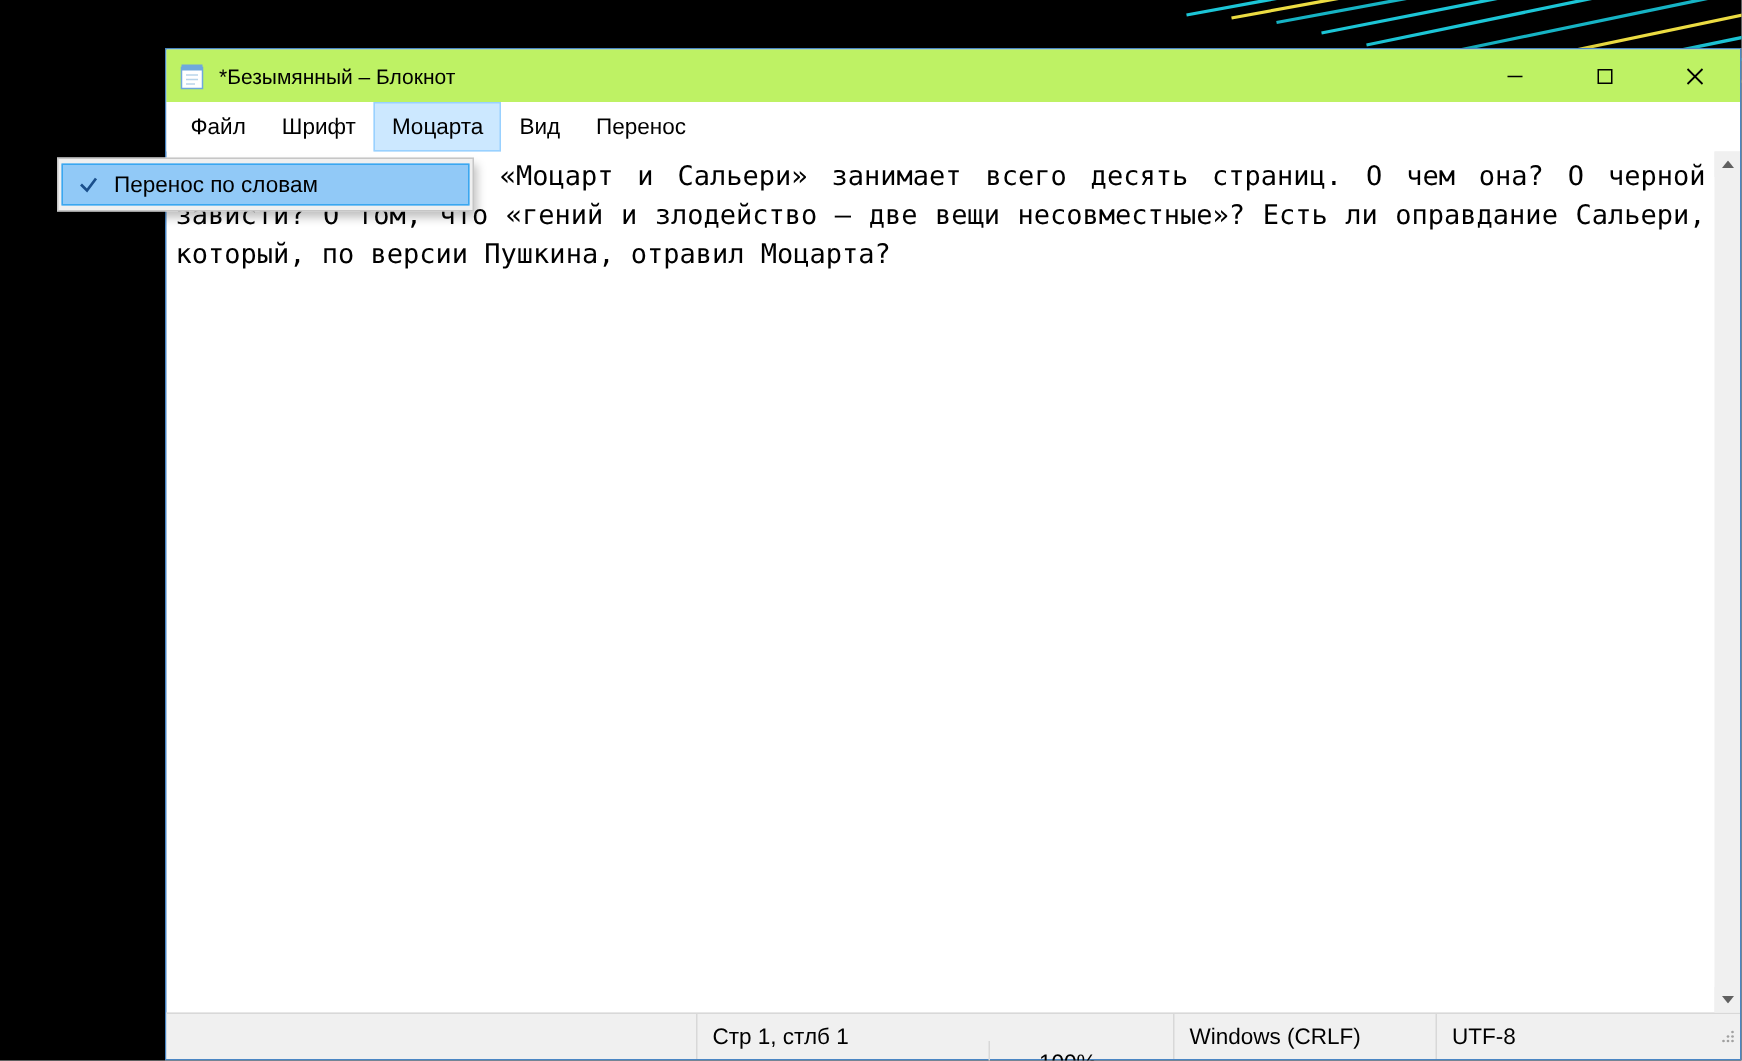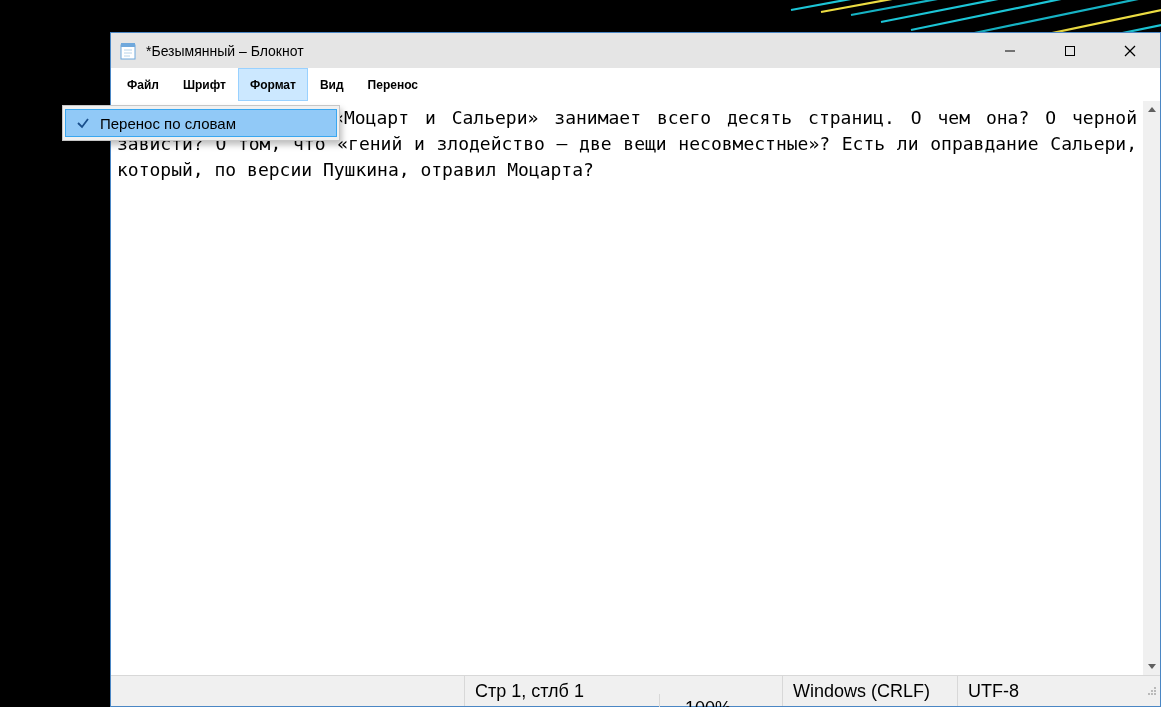--- a/index.html
+++ b/index.html
@@ -40,21 +40,21 @@
       border: 1px solid #4a86c4;
       display: flex;
       flex-direction: column;
       box-shadow: 0 0 6px rgba(0,0,0,0.15);
     }
     .title-bar {
       display: flex;
       align-items: center;
       height: 35px;
       padding: 0 0 0 8px;
-      background: #e5e5e5;
+      background: #bef264;
     }
     .title-icon {
       width: 18px;
       height: 18px;
       margin-right: 9px;
     }
     .title-text {
       font-size: 14px;
       color: #000;
       flex: 1;
@@ -75,26 +75,25 @@
     }
     .menu-bar {
       display: flex;
       height: 33px;
       padding: 0 4px;
       background: #fff;
       border-bottom: 0;
     }
     .menu-item {
       padding: 6px 12px;
-      font-size: 12px;
+      font-size: 15px;
       color: #000;
       cursor: default;
       display: flex;
       align-items: center;
-      font-weight: bold;
     }
     .menu-item.active {
       background: #cce8ff;
       border: 1px solid #99d1ff;
       padding: 5px 11px;
     }
     .text-area-wrapper {
       position: relative;
       flex: 1;
       display: flex;
@@ -129,21 +128,21 @@
       color: #606060;
     }
     .scroll-track {
       flex: 1;
     }
     .status-bar {
       display: flex;
       height: 31px;
       border-top: 1px solid #d8d8d8;
       background: #f0f0f0;
-      font-size: 18px;
+      font-size: 15px;
       color: #000;
       align-items: center;
     }
     .status-section {
       border-left: 1px solid #d8d8d8;
       padding: 0 10px;
       height: 100%;
       display: flex;
       align-items: center;
     }
@@ -164,21 +163,20 @@
     .dropdown-menu {
       position: absolute;
       top: 105px;
       left: 38px;
       width: 278px;
       background: #f0f0f0;
       border: 1px solid #c6c6c6;
       box-shadow: 2px 4px 6px rgba(0,0,0,0.25);
       padding: 2px;
       z-index: 100;
-      margin-left: 24px;
     }
     .dropdown-item {
       display: flex;
       align-items: center;
       height: 30px;
       font-size: 15px;
       color: #000;
       padding: 0 10px 0 0;
       cursor: default;
     }
@@ -245,21 +243,21 @@
             <line x1="1" y1="1" x2="11" y2="11" stroke="#000" stroke-width="1.2"></line>
             <line x1="11" y1="1" x2="1" y2="11" stroke="#000" stroke-width="1.2"></line>
           </svg>
       </button>
     </div>
   </div>
 
   <div class="menu-bar">
     <div class="menu-item">Файл</div>
     <div class="menu-item">Шрифт</div>
-    <div class="menu-item active">Формат</div>
+    <div class="menu-item active">Моцарта</div>
     <div class="menu-item">Вид</div>
     <div class="menu-item">Перенос</div>
   </div>
 
   <div class="text-area-wrapper">
     <div class="text-area">Маленькая трагедия «Моцарт и Сальери» занимает всего десять страниц. О чем она? О черной зависти? О том, что «гений и злодейство — две вещи несовместные»? Есть ли оправдание Сальери, который, по версии Пушкина, отравил Моцарта?</div>
     <div class="scrollbar">
       <div class="scroll-btn">
         <svg width="8" height="5" viewBox="0 0 8 5">
             <path d="M0 5 L4 0 L8 5 Z" fill="#606060"></path>

